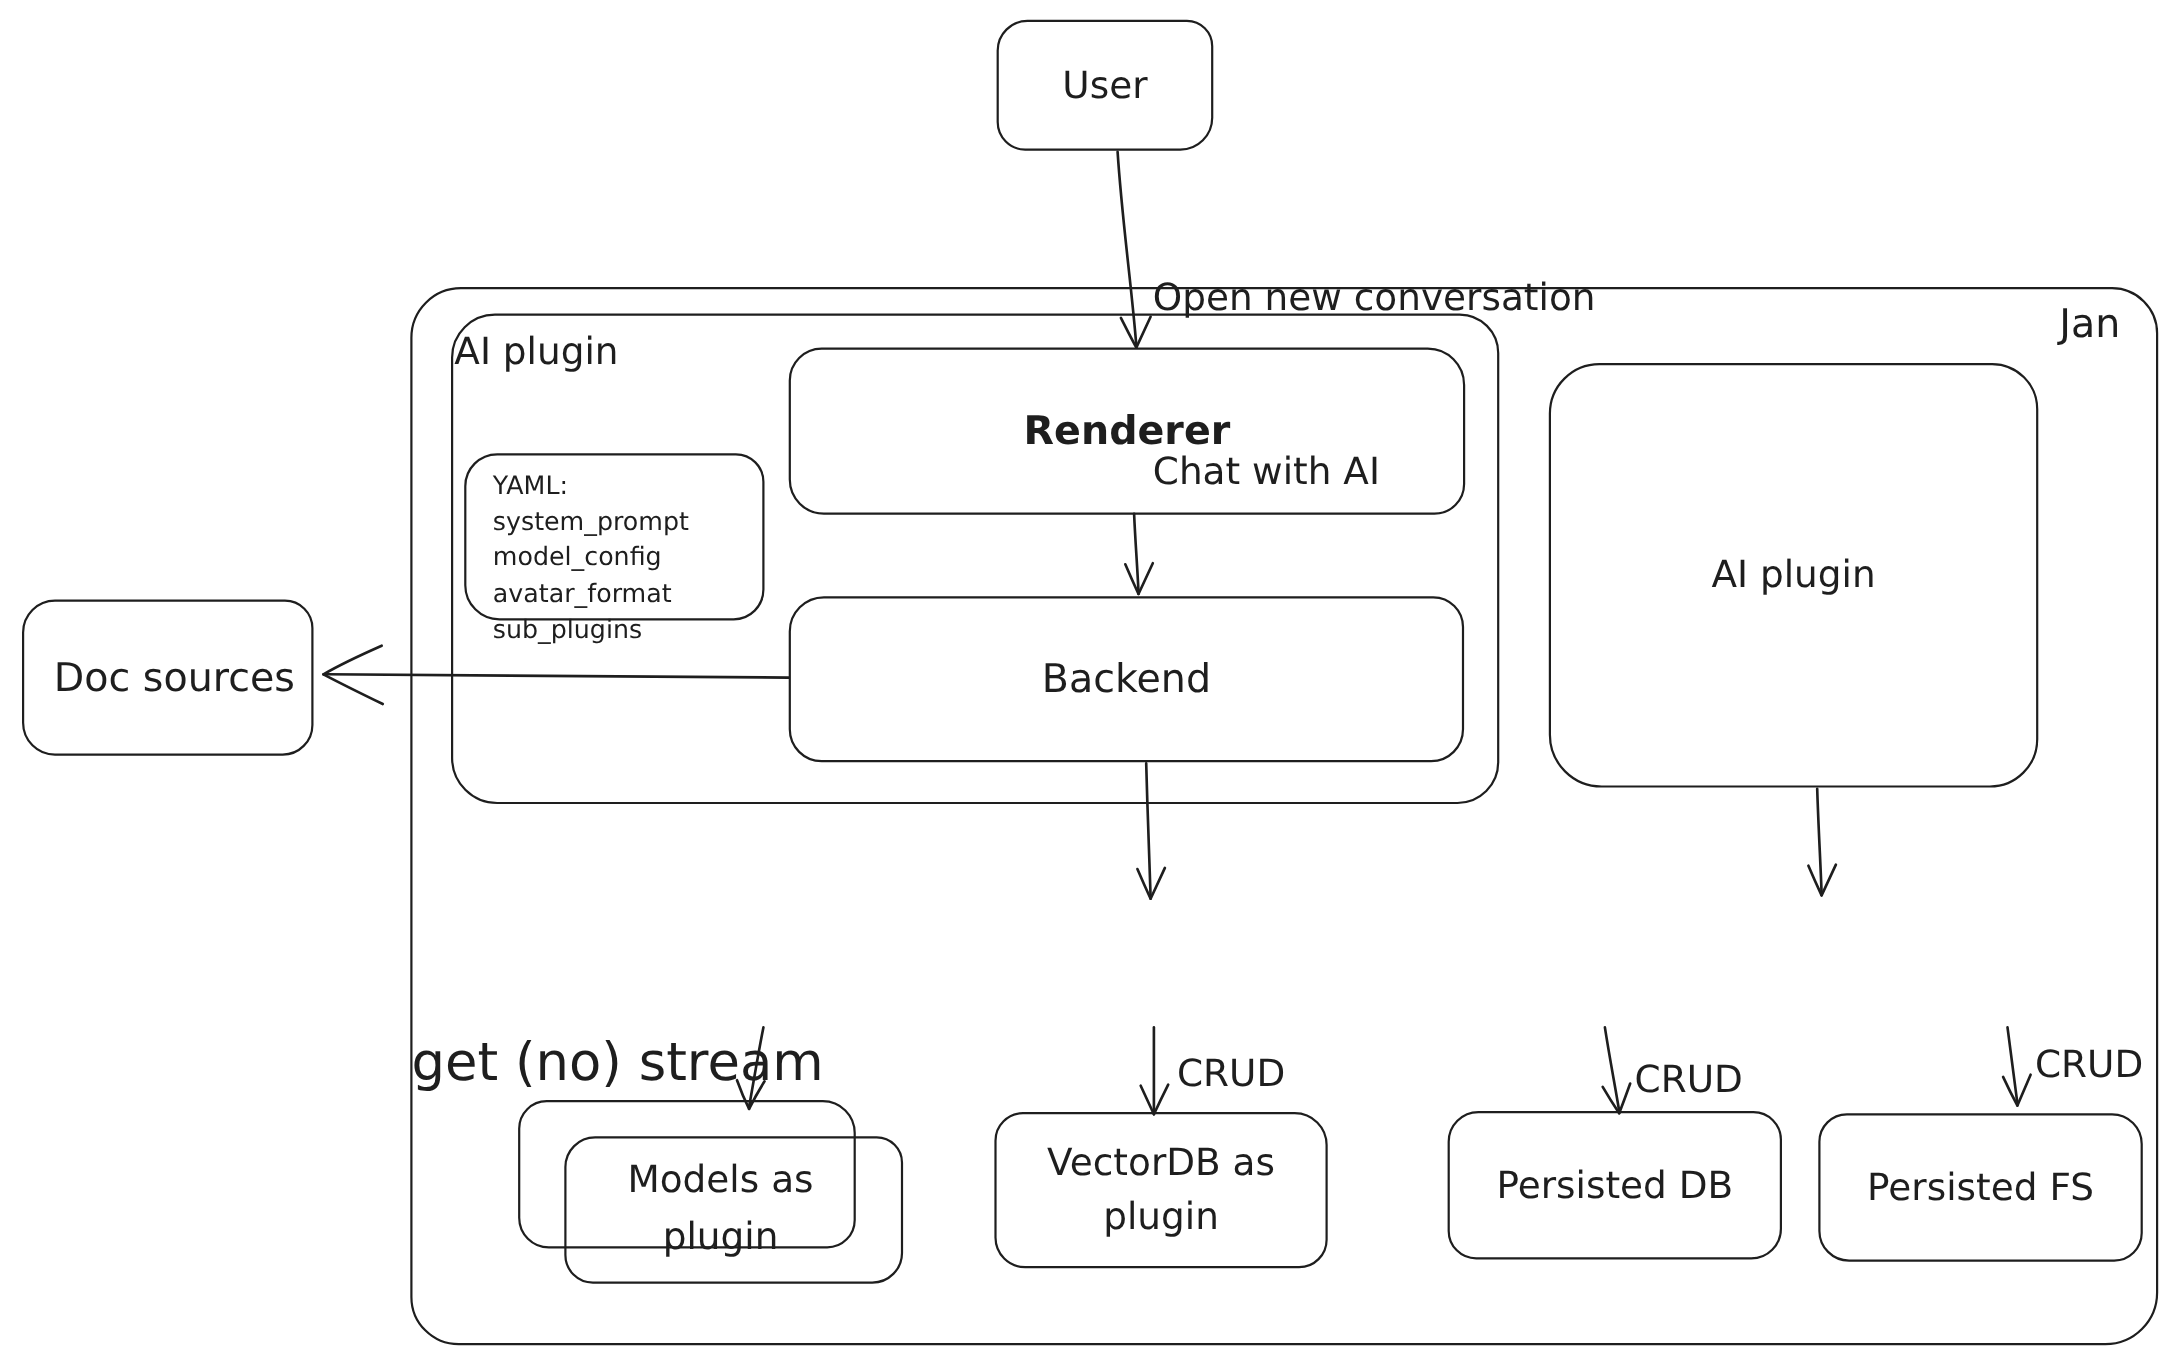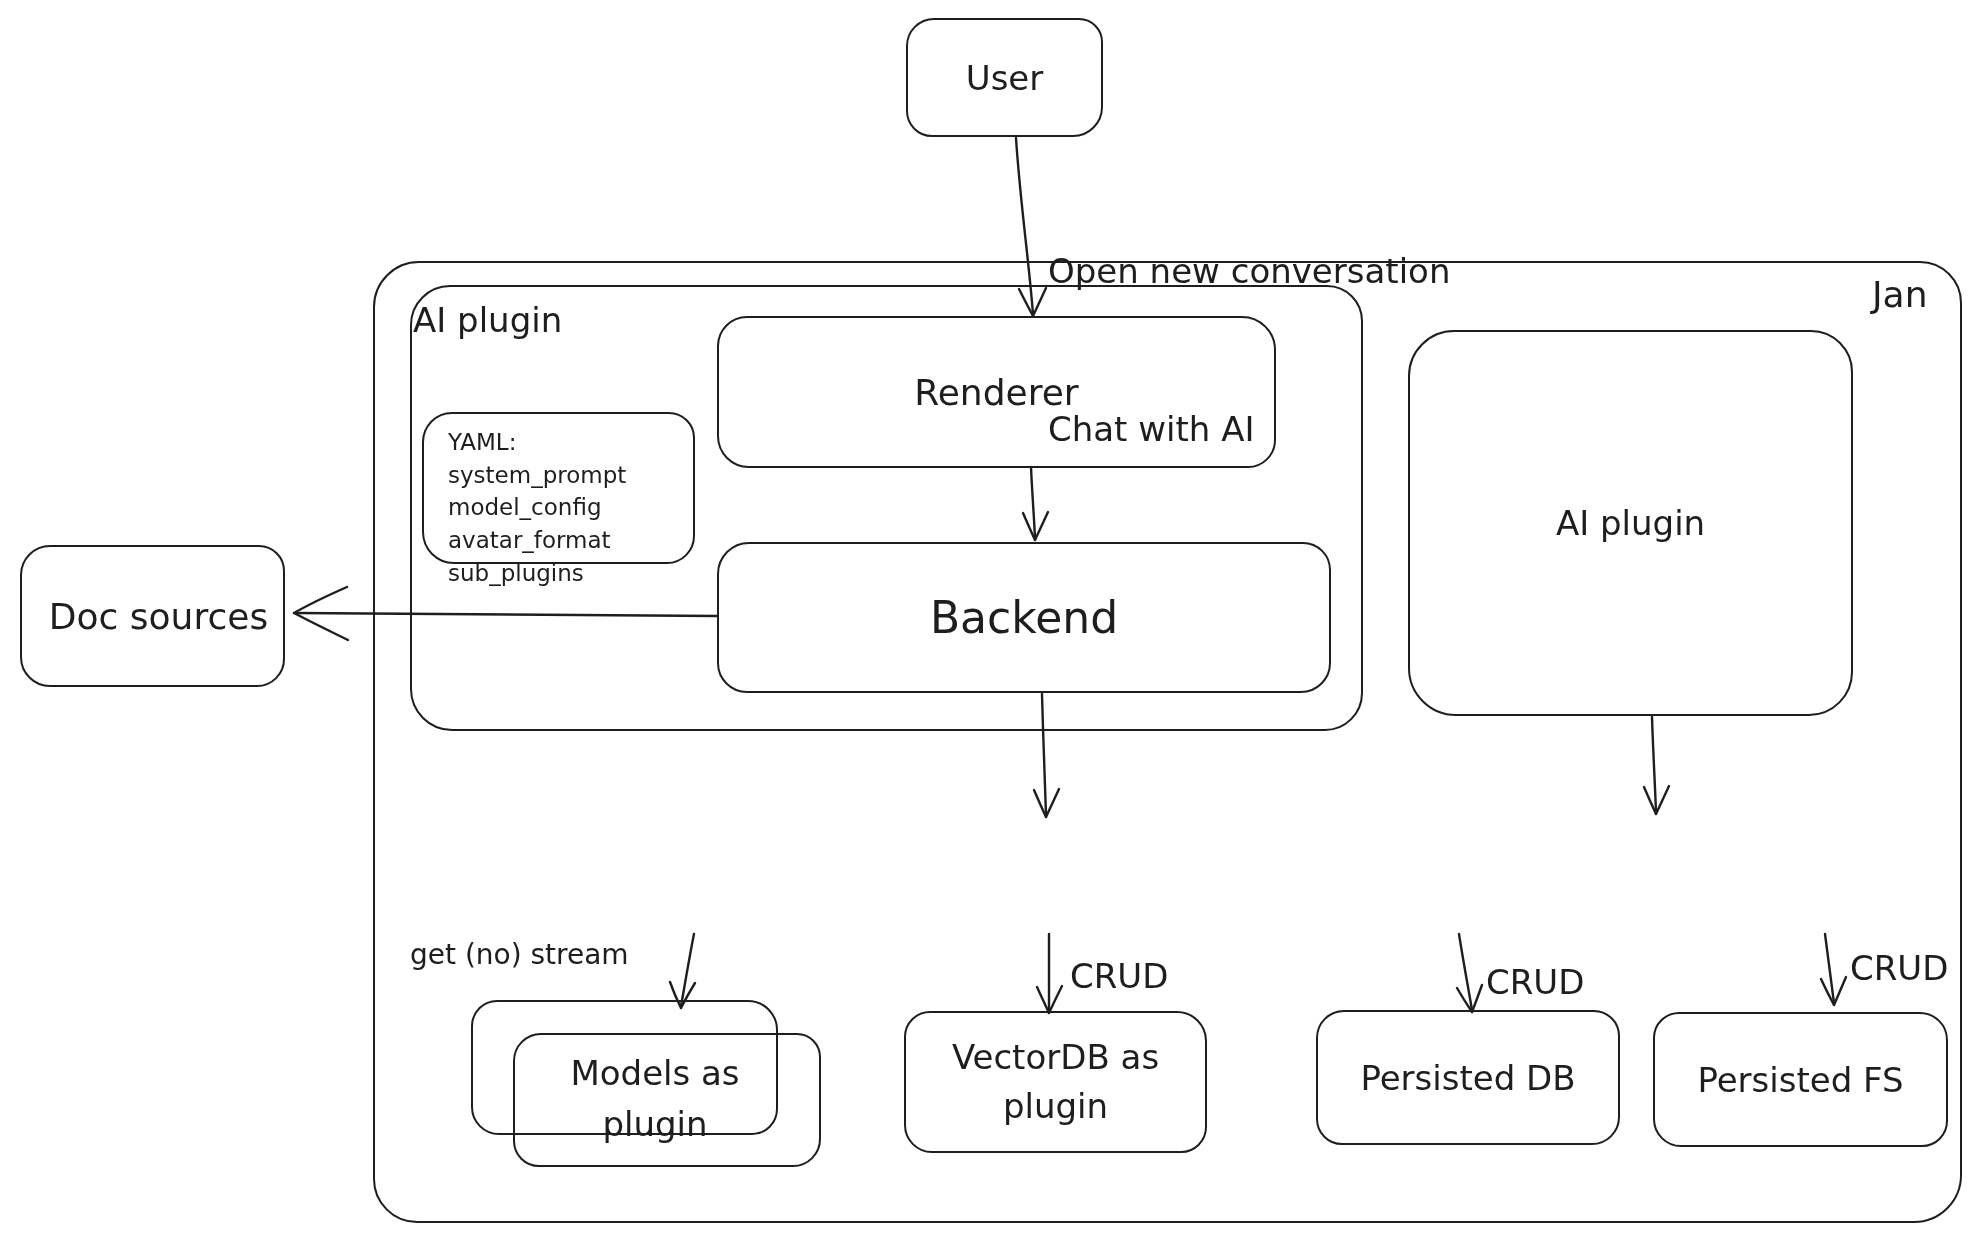--- a/index.html
+++ b/index.html
@@ -10,40 +10,40 @@
   .box{
     position:absolute;border:2.5px solid #1e1e1e;background:transparent;
     display:flex;align-items:center;justify-content:center;text-align:center;
     box-sizing:border-box;
   }
   .lbl{position:absolute;white-space:pre;color:#1e1e1e;}
   
   #user-box{left:906px;top:18px;width:197px;height:119px;border-radius:28px 24px 30px 26px;font-size:34px;}
   #jan-box{left:373px;top:261px;width:1589px;height:962px;border-radius:46px 42px 48px 44px;}
   #ai-plugin-group-box{left:410px;top:285px;width:953px;height:446px;border-radius:40px 36px 38px 42px;}
-  #renderer-box{left:717px;top:316px;width:559px;height:152px;border-radius:30px 34px 28px 32px;font-size:36px;}
+  #renderer-box{left:717px;top:316px;width:615px;height:152px;border-radius:30px 34px 28px 32px;font-size:36px;font-weight:bold;}
   #yaml-box{left:422px;top:412px;width:273px;height:152px;border-radius:30px 26px 28px 32px;
             align-items:flex-start;justify-content:flex-start;text-align:left;
             padding:12px 10px 0 24px;font-size:23px;line-height:1.42;}
-  #backend-box{left:717px;top:542px;width:614px;height:151px;border-radius:32px 28px 30px 30px;font-size:44px;}
+  #backend-box{left:717px;top:542px;width:614px;height:151px;border-radius:32px 28px 30px 30px;font-size:36px;}
   #ai-plugin-right-box{left:1408px;top:330px;width:445px;height:386px;border-radius:46px 42px 44px 48px;font-size:34px;}
   #doc-sources-box{left:20px;top:545px;width:265px;height:142px;border-radius:30px 26px 28px 30px;font-size:36px;padding-left:12px;}
   #jan-core-api-box{left:540px;top:819px;width:1326px;height:113px;border-radius:26px 22px 24px 26px;font-size:34px;}
   #models-back-box{left:471px;top:1000px;width:307px;height:135px;border-radius:26px 30px 26px 28px;}
   #models-front-box{left:513px;top:1033px;width:308px;height:134px;border-radius:28px 24px 28px 26px;}
   #models-label{left:545px;top:1048px;width:220px;font-size:34px;line-height:1.5;text-align:center;white-space:normal;}
   #vectordb-box{left:904px;top:1011px;width:303px;height:142px;border-radius:26px 30px 26px 28px;
                 font-size:34px;line-height:1.45;padding:0 28px;}
   #persisted-db-box{left:1316px;top:1010px;width:304px;height:135px;border-radius:28px 26px 28px 26px;font-size:34px;}
   #persisted-fs-box{left:1653px;top:1012px;width:295px;height:135px;border-radius:26px 28px 26px 28px;font-size:34px;}
   
   #jan-label{left:1872px;top:274px;font-size:36px;}
   #ai-plugin-group-label{left:413px;top:300px;font-size:34px;}
   #user-edge-label{left:1048px;top:140px;font-size:34px;line-height:1.55;}
-  #get-stream-label{left:374px;top:938px;font-size:28px;margin-left:36px;}
+  #get-stream-label{left:374px;top:938px;font-size:48px;}
   #crud-vectordb-label{left:1070px;top:956px;font-size:34px;}
   #crud-db-label{left:1486px;top:962px;font-size:34px;}
   #crud-fs-label{left:1850px;top:948px;font-size:34px;}
   #connector-layer{position:absolute;left:0;top:0;width:1981px;height:1246px;}
   #connector-layer path{fill:none;stroke:#1e1e1e;stroke-width:2.4;stroke-linecap:round;}
 </style>
 </head>
 <body>
 
 <div id="canvas">

